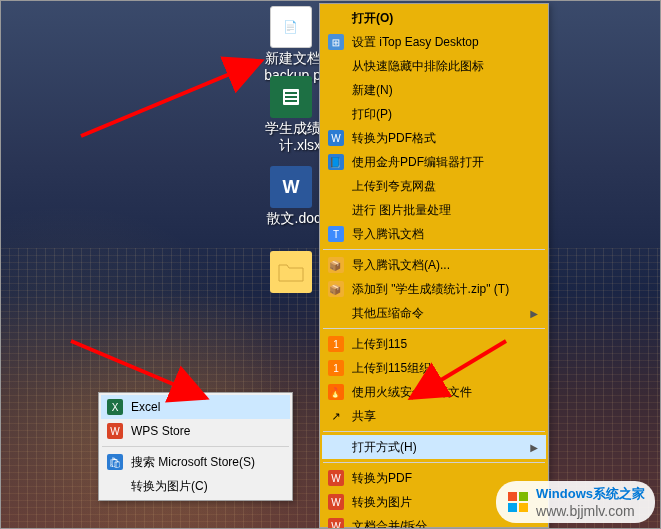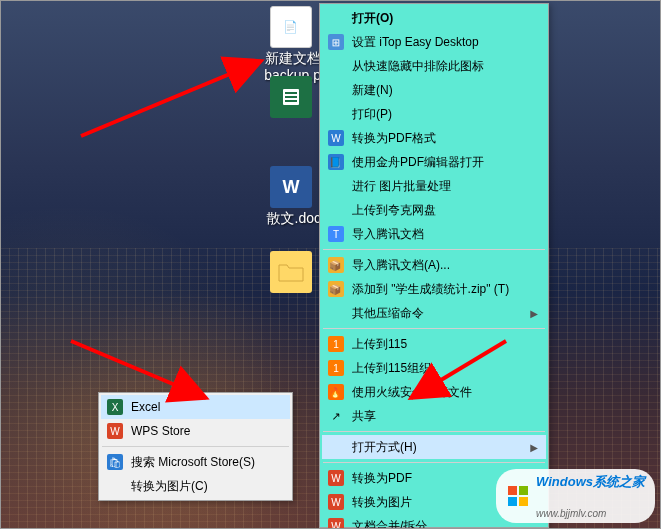--- a/index.html
+++ b/index.html
@@ -51,21 +51,21 @@
       text-shadow: 1px 1px 2px rgba(0,0,0,0.8);
       word-break: break-all;
       line-height: 1.2;
       text-align: right;
     }
     .excel-icon { background: #1d7044; }
     .word-icon { background: #2b579a; }
     .folder-icon { background: #ffd867; }
     .context-menu {
       position: absolute;
-      background: #5eead4;
+      background: #eab308;
       border: 1px solid #a0a0a0;
       box-shadow: 2px 2px 6px rgba(0,0,0,0.3);
       padding: 2px;
       min-width: 230px;
     }
     .menu-item {
       display: flex;
       align-items: center;
       height: 24px;
       padding: 0 20px 0 30px;
@@ -113,21 +113,20 @@
       position: absolute;
       right: 5px;
       bottom: 5px;
       display: flex;
       align-items: center;
       background: rgba(255,255,255,0.9);
       border-radius: 20px;
       padding: 4px 10px;
       font-size: 13px;
       color: #0078d7;
-      font-style: italic;
     }
     .watermark .win-logo {
       width: 24px;
       height: 24px;
       margin-right: 6px;
     }
     .icon-box {
       width: 16px; height: 16px; display: inline-flex; align-items: center; justify-content: center;
       border-radius: 2px; font-size: 10px; color: #fff;
     }
@@ -146,20 +145,22 @@
 
 <div class="desktop-icon" style="left:260px; top:75px;">
   <div class="icon-img excel-icon">
     <svg width="24" height="24" viewBox="0 0 24 24">
         <rect x="4" y="4" width="16" height="16" fill="#fff" rx="1"></rect>
         <rect x="6" y="7" width="12" height="2" fill="#1d7044"></rect>
         <rect x="6" y="11" width="12" height="2" fill="#1d7044"></rect>
         <rect x="6" y="15" width="12" height="2" fill="#1d7044"></rect>
       </svg>
   </div>
+  <div class="label">学生成绩
+计.xlsx</div>
 </div>
 
 <div class="desktop-icon" style="left:260px; top:165px;">
   <div class="icon-img word-icon">
     <span style="color:#fff;font-weight:bold;font-size:18px;">W</span>
   </div>
   <div class="label">散文.doc</div>
 </div>
 
 <div class="desktop-icon" style="left:260px; top:250px;">
@@ -195,24 +196,24 @@
       </span>
     <span>转换为PDF格式</span>
   </div>
   <div class="menu-item">
     <span class="item-icon">
         <span class="icon-box" style="background:#2b7cd3;">📘</span>
       </span>
     <span>使用金舟PDF编辑器打开</span>
   </div>
   <div class="menu-item">
+    <span>上传到夸克网盘</span>
+  </div>
+  <div class="menu-item">
     <span>进行 图片批量处理</span>
-  </div>
-  <div class="menu-item">
-    <span>上传到夸克网盘</span>
   </div>
   <div class="menu-item">
     <span class="item-icon">
         <span class="icon-box" style="background:#3d8bfd;">T</span>
       </span>
     <span>导入腾讯文档</span>
   </div>
   <div class="menu-separator"></div>
   <div class="menu-item">
     <span class="item-icon">
@@ -334,15 +335,15 @@
 
 <div class="watermark">
   <svg class="win-logo" viewBox="0 0 24 24">
     <rect x="2" y="2" width="9" height="9" fill="#f25022"></rect>
     <rect x="13" y="2" width="9" height="9" fill="#7fba00"></rect>
     <rect x="2" y="13" width="9" height="9" fill="#00a4ef"></rect>
     <rect x="13" y="13" width="9" height="9" fill="#ffb900"></rect>
   </svg>
   <div>
     <div style="font-weight:bold;">Windows系统之家</div>
-    <div style="font-size:10px;color:#666;margin-top:17px;">www.bjjmlv.com</div>
+    <div style="font-size:14px;color:#666;">www.bjjmlv.com</div>
   </div>
 </div>
 
 </body></html>

